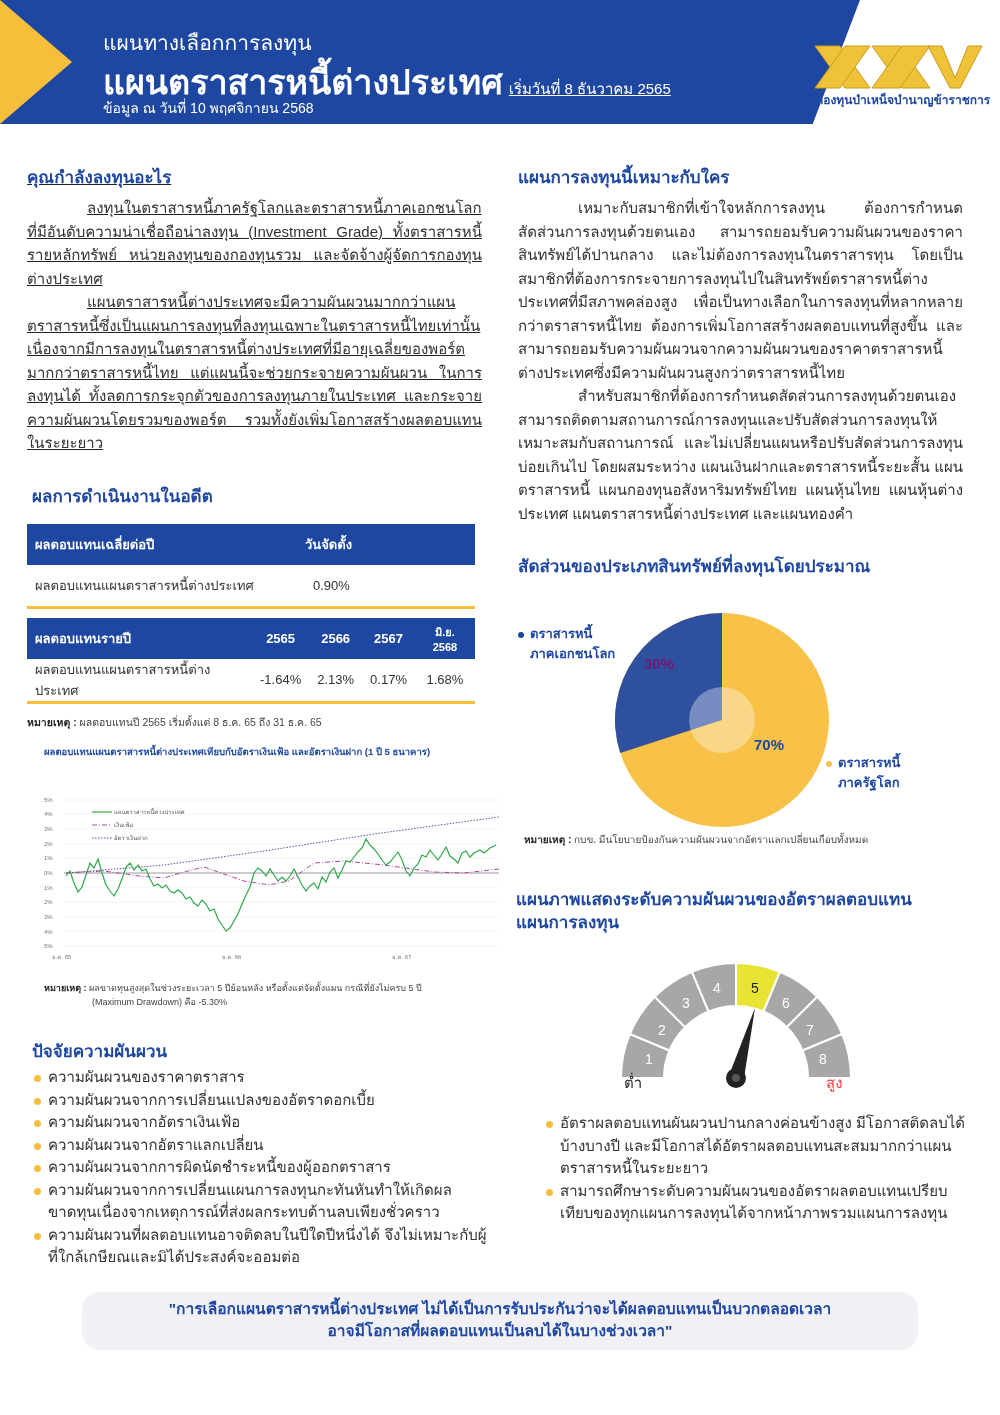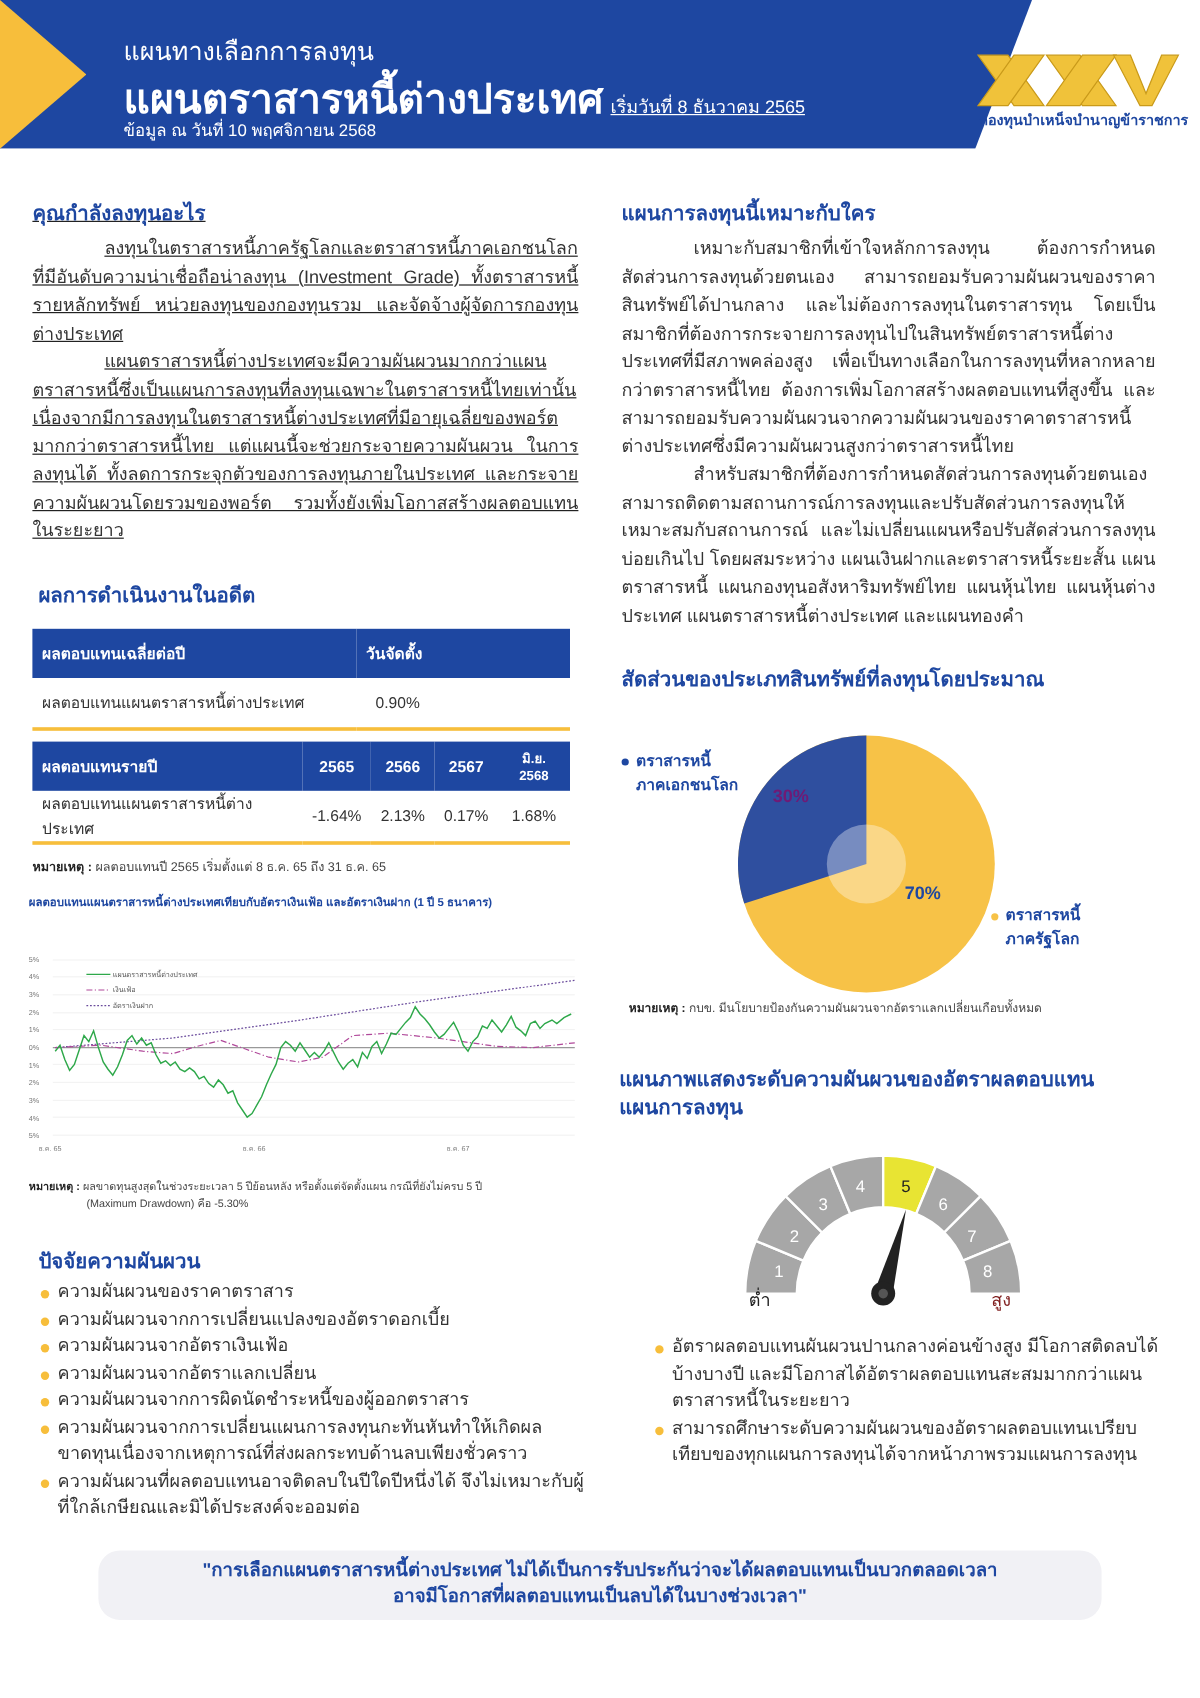--- a/index.html
+++ b/index.html
@@ -96,21 +96,21 @@
       <td class="c">-1.64%</td>
       <td class="c">2.13%</td>
       <td class="c">0.17%</td>
       <td class="c">1.68%</td>
     </tr>
   </tbody>
     </table>
   <div class="note" style="margin-top:10px;"><b>หมายเหตุ :</b> <span>ผลตอบแทนปี 2565 เริ่มตั้งแต่ 8 ธ.ค. 65 ถึง 31 ธ.ค. 65</span></div>
 </div>
 
-<div style="position:absolute; left:24px; top:744px; width:460px;">
+<div style="position:absolute; left:44px; top:744px; width:460px;">
   <div style="color:#1e47a1; font-size:9.5px; font-weight:bold;">ผลตอบแทนแผนตราสารหนี้ต่างประเทศเทียบกับอัตราเงินเฟ้อ และอัตราเงินฝาก (1 ปี 5 ธนาคาร)</div>
   <svg width="460" height="180" viewBox="0 0 460 180" style="margin-top:20px;">
     <g font-size="6" fill="#777" font-family="Liberation Sans, sans-serif">
       <text x="0" y="23">5%</text>
         <text x="0" y="37">4%</text>
         <text x="0" y="52">3%</text>
       <text x="0" y="67">2%</text>
         <text x="0" y="81">1%</text>
         <text x="0" y="96">0%</text>
       <text x="-2" y="111">-1%</text>
@@ -214,21 +214,21 @@
       <text x="74" y="-43">7</text>
       <text x="87" y="-14">8</text>
     </g>
     <g>
       <polygon points="-8,0 8,0 19,-70" fill="#222"></polygon>
       <circle cx="0" cy="0" r="10" fill="#222"></circle>
       <circle cx="0" cy="0" r="4" fill="#555"></circle>
     </g>
   </svg>
   <div style="position:absolute; left:108px; top:183px; font-size:15px; color:#222;">ต่ำ</div>
-  <div style="position:absolute; left:310px; top:183px; font-size:15px; color:#7f1d1d;">สูง</div>
+  <div style="position:absolute; left:310px; top:183px; font-size:15px; color:#ef4444;">สูง</div>
   <ul class="bullets" style="position:absolute; left:28px; top:224px; width:430px;">
     <li>อัตราผลตอบแทนผันผวนปานกลางค่อนข้างสูง มีโอกาสติดลบได้บ้างบางปี และมีโอกาสได้อัตราผลตอบแทนสะสมมากกว่าแผนตราสารหนี้ในระยะยาว</li>
     <li>สามารถศึกษาระดับความผันผวนของอัตราผลตอบแทนเปรียบเทียบของทุกแผนการลงทุนได้จากหน้าภาพรวมแผนการลงทุน</li>
   </ul>
 </div>
 
 <div class="quote">
   <div>"การเลือกแผนตราสารหนี้ต่างประเทศ ไม่ได้เป็นการรับประกันว่าจะได้ผลตอบแทนเป็นบวกตลอดเวลา</div>
   <div>อาจมีโอกาสที่ผลตอบแทนเป็นลบได้ในบางช่วงเวลา"</div>
 </div>

